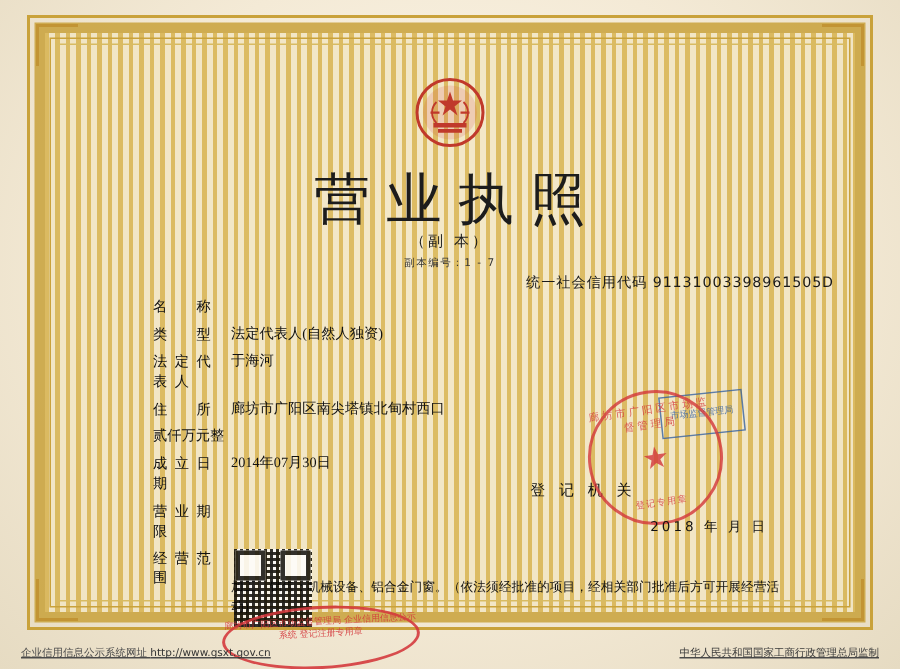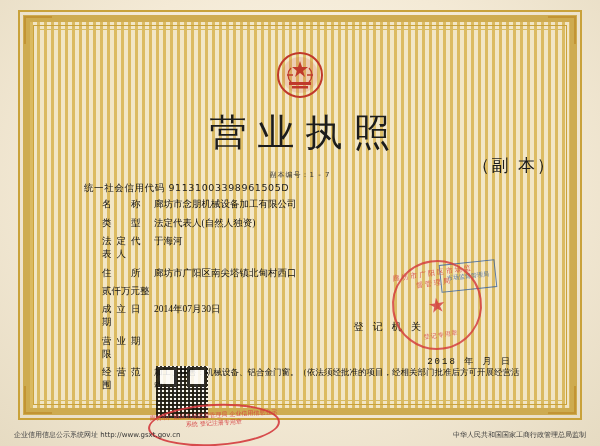--- a/index.html
+++ b/index.html
@@ -53,45 +53,45 @@
   .emblem svg{display:block;}
 
   .title{
     position:absolute;top:72px;left:0;right:0;text-align:center;
     font-family:"DejaVu Sans","Liberation Sans",sans-serif;
     font-size:37px;font-weight:normal;letter-spacing:11px;
     color:#1c1c1c;
     text-indent:11px;
   }
   .subtitle{
-    position:absolute;top:118px;left:0;right:0;text-align:right;
-    font-size:17px;color:#1c1c1c;letter-spacing:2px;
+    position:absolute;top:118px;left:0;right:0;text-align:center;
+    font-size:10px;color:#1c1c1c;letter-spacing:2px;
   }
   .copy-no{
     position:absolute;top:134px;left:50%;transform:translateX(-50%);
     font-size:7px;color:#333;letter-spacing:1px;
   }
   .credit-code{
-    position:absolute;top:146px;left:0;right:0;text-align:left;
-    font-size:9.5px;color:#1a1a1a;letter-spacing:.6px;margin-left:40px;
+    position:absolute;top:146px;left:0;right:0;text-align:right;
+    font-size:9.5px;color:#1a1a1a;letter-spacing:.6px;
   }
 
   .fields{
     position:absolute;top:162px;left:58px;right:24px;
     font-size:9.5px;color:#111;
   }
   .row{display:flex;align-items:flex-start;margin-bottom:5.5px;font-family:Liberation Serif, serif;}
   .lab{
     width:52px;flex:0 0 52px;
     letter-spacing:5px;
     color:#111;
     font-size:9.5px;
   }
   .val{flex:1;line-height:1.35;font-size:9.5px;color:#111;}
-  .val.small{font-size:8.5px;line-height:1.5;}
+  .val.small{font-size:8.5px;line-height:1.5;margin-top:19px;}
 
   
   .qr{
     position:absolute;left:112px;top:330px;
     width:52px;height:52px;
     background:
       repeating-linear-gradient(0deg,#111 0 2px,#fff 2px 4px),
       repeating-linear-gradient(90deg,#111 0 2px,#fff 2px 4px);
     background-blend-mode:multiply;
     opacity:.85;
@@ -142,29 +142,29 @@
     border:1px solid #2b5aa0;color:#2b5aa0;opacity:.75;
     font-size:6px;text-align:center;line-height:26px;
     transform:rotate(-6deg);
   }
 
   .reg-auth{
     position:absolute;right:132px;bottom:60px;
     font-size:10px;color:#111;letter-spacing:3px;
   }
   .date{
-    position:absolute;right:44px;bottom:26px;
-    font-size:9px;color:#111;letter-spacing:2px;font-family:Liberation Mono, monospace;
+    position:absolute;right:44px;bottom:36px;
+    font-size:9px;color:#111;letter-spacing:2px;
   }
 
   .footer{
     position:absolute;left:0;right:0;bottom:6px;
     display:flex;justify-content:space-between;
     padding:0 14px;
-    font-size:7px;color:#4a4a4a;
+    font-size:7px;color:#4a4a4a;text-decoration:underline;
   }
   .footer .mid{color:#3a3a3a;}
   .url{color:#333;}
 </style>
 </head>
 <body>
 
 <div class="page">
   <div class="border-outer"></div>
   <div class="border-deco"></div>
@@ -191,21 +191,20 @@
     </div>
 
     <div class="title">营业执照</div>
     <div class="subtitle">（副 本）</div>
     <div class="copy-no">副本编号：1 - 7</div>
     <div class="credit-code">统一社会信用代码 91131003398961505D</div>
 
     <div class="fields">
       <div class="row">
         <div class="lab">名　称</div>
-        <div class="val">廊坊市念朋机械设备加工有限公司</div>
       </div>
       <div class="row">
         <div class="lab">类　型</div>
         <div class="val">法定代表人(自然人独资)</div>
       </div>
       <div class="row">
         <div class="lab">法定代表人</div>
         <div class="val">于海河</div>
       </div>
       <div class="row">

